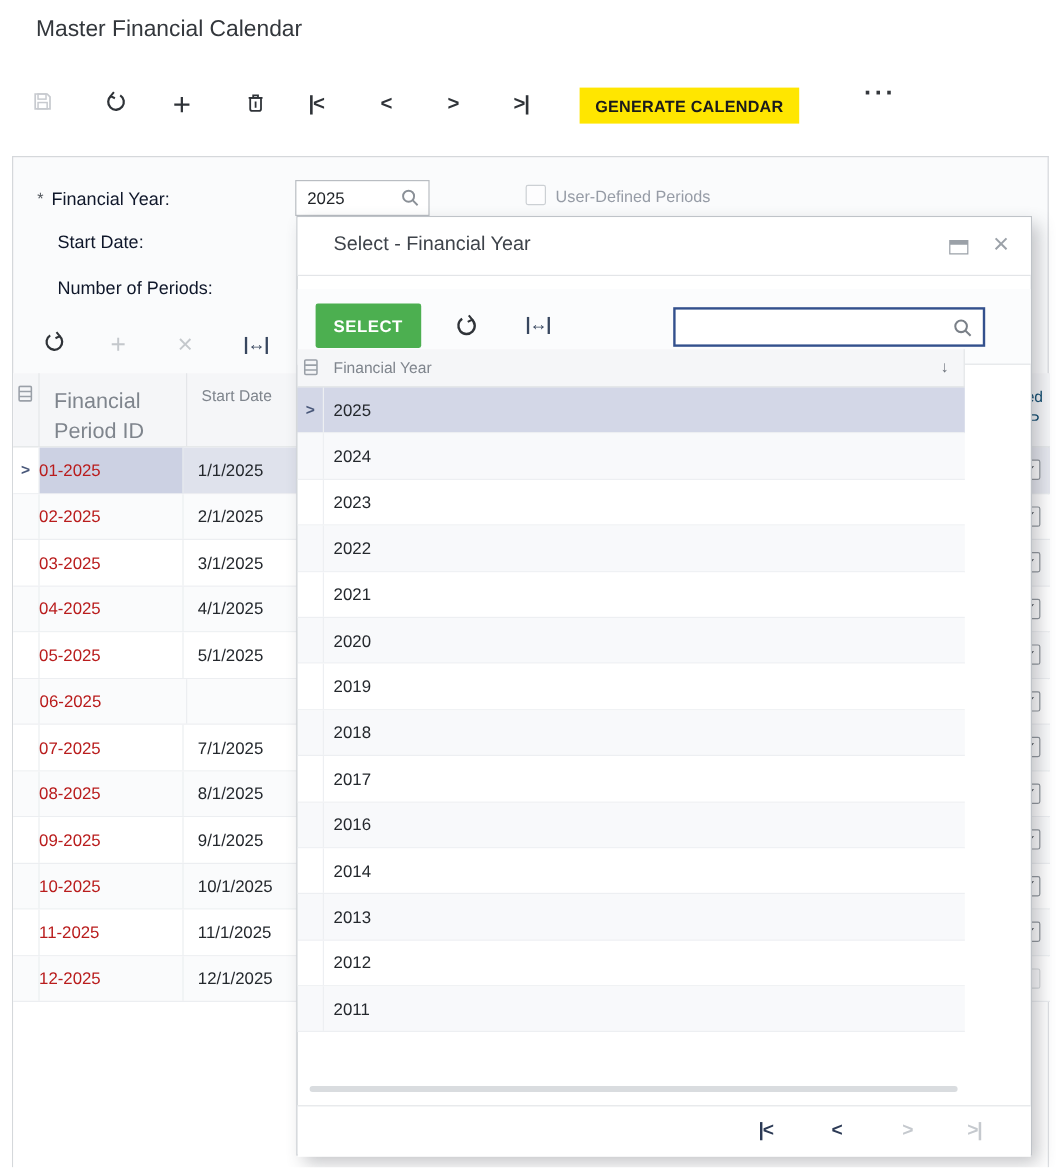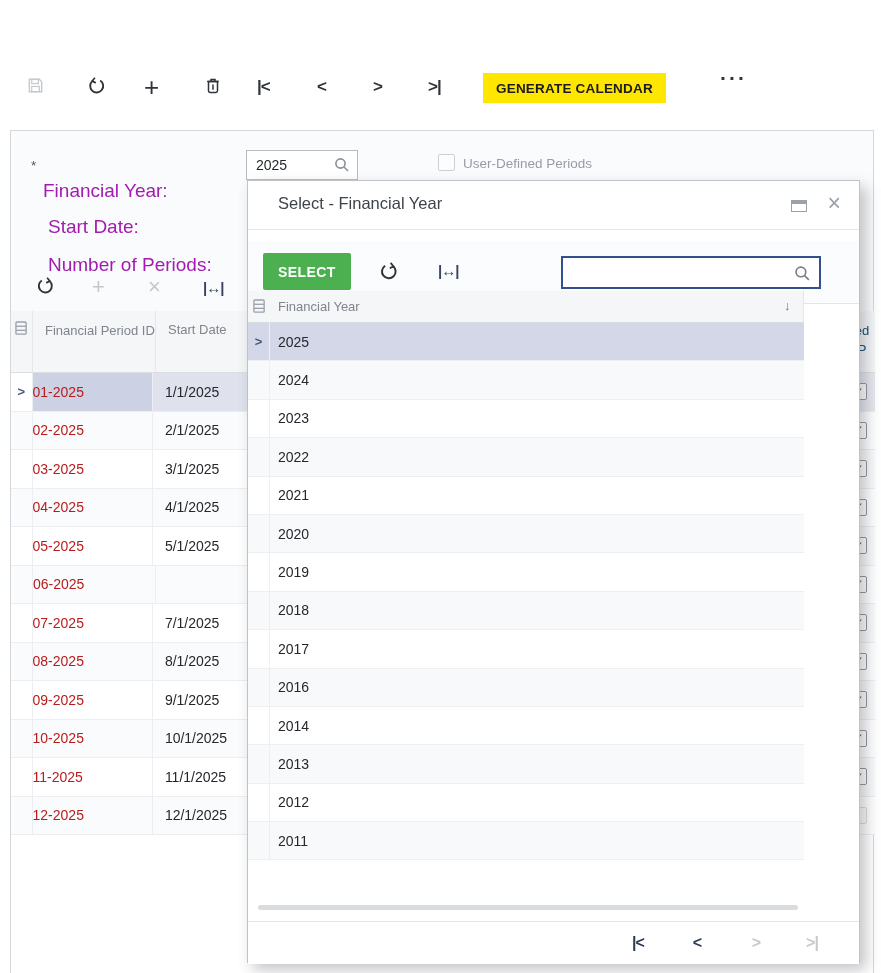--- a/index.html
+++ b/index.html
@@ -16,42 +16,42 @@
   .gc-btn{position:absolute;left:483px;top:73px;height:30px;padding:0 13px;background:#ffe600;
           display:flex;align-items:center;font-size:13.5px;font-weight:600;color:#1b1b1b;
           letter-spacing:.2px;border:none;cursor:pointer;}
   .ellipsis{position:absolute;left:720px;top:66px;font-size:21px;font-weight:700;color:#33373c;letter-spacing:2px;}
 
   
   .panel{position:absolute;left:10px;top:130px;width:864px;height:843px;background:#fafbfc;
          border:1px solid #d5d8db;border-bottom:none;box-sizing:border-box;}
   .grid-zone{position:absolute;left:0;top:180px;right:0;bottom:0;background:#fff;}
 
-  .f-label{position:absolute;font-size:19px;color:#a21caf;margin-top:22px;}
+  .f-label{position:absolute;font-size:15px;color:#0f172a;}
   .req{position:absolute;left:20px;top:27px;font-size:13.5px;color:#50555c;}
   .fy-input{position:absolute;left:235px;top:19px;width:112px;height:30px;background:#fff;
             border:1px solid #b9bdc2;box-sizing:border-box;}
   .fy-input input{position:absolute;left:0;top:0;width:84px;height:28px;border:none;outline:none;
             padding:0 0 0 9px;font-size:14px;color:#1f2327;font-family:inherit;background:transparent;}
   .fy-input .mag{position:absolute;right:6px;top:5px;}
   .udp-box{position:absolute;left:427px;top:23px;width:15px;height:15px;border:1px solid #ccd0d4;
            background:#fdfdfe;border-radius:2px;}
   .udp-label{position:absolute;left:452px;top:25px;font-size:13.5px;color:#969ca6;}
 
   
   .gtb{position:absolute;top:143px;height:26px;display:flex;align-items:center;justify-content:center;}
   .gtb-dis{font-size:22px;color:#c4c8cc;font-weight:400;}
   .fit-glyph{font-size:15px;font-weight:700;color:#37465e;letter-spacing:-1px;}
 
   
   .ptable{position:absolute;left:0;top:180px;width:237px;}
   .phead{display:flex;height:62px;background:#f5f6f8;border-bottom:1px solid #dcdfe2;box-sizing:border-box;}
   .phead .c-marker{width:22px;border-right:1px solid #e4e6e9;display:flex;justify-content:center;padding-top:10px;box-sizing:border-box;}
   .phead .c-id{width:123px;border-right:1px solid #e4e6e9;box-sizing:border-box;padding:11px 0 0 12px;
-               font-size:13px;color:#7f858d;line-height:1.4;}
+               font-size:18px;color:#7f858d;line-height:1.4;}
   .phead .c-date{width:92px;box-sizing:border-box;padding:11px 0 0 12px;font-size:13px;color:#7f858d;}
   .prow{display:flex;height:38.5px;border-bottom:1px solid #eceef1;box-sizing:border-box;background:#fff;}
   .prow:nth-child(even){background:#fafbfc;}
   .prow .c-marker{width:22px;border-right:1px solid #eceef1;display:flex;align-items:center;justify-content:center;
                   box-sizing:border-box;font-size:13px;font-weight:700;color:#49587a;}
   .prow .c-id{width:123px;border-right:1px solid #eceef1;box-sizing:border-box;display:flex;align-items:center;
               font-size:14px;color:#b91c1c;}
   .prow .c-date{width:97px;box-sizing:border-box;display:flex;align-items:center;padding-left:12px;
                 font-size:14px;color:#24282d;white-space:nowrap;overflow:hidden;}
   .prow.selected .c-id{background:#ccd1e3;}
@@ -108,20 +108,21 @@
   .pg{position:absolute;top:9px;width:24px;height:24px;display:flex;align-items:center;justify-content:center;
       font-size:16px;font-weight:700;letter-spacing:-1px;}
   .pg.on{color:#2c3a55;cursor:pointer;}
   .pg.off{color:#c5c9ce;}
 </style>
 </head>
 <body>
 
 <div class="app">
 
+  <div class="page-title">Master Financial Calendar</div>
 
   <div class="tb-item" style="left:26px;">
     <span>
       <svg viewBox="0 0 20 20" width="19" height="19">
           <path d="M3.5 3.5 h10.5 l2.5 2.5 v10.5 h-13 z" fill="none" stroke="#c7cacf" stroke-width="1.5"></path>
           <rect x="6" y="3.5" width="7" height="4.5" fill="none" stroke="#c7cacf" stroke-width="1.3"></rect>
           <rect x="6" y="11" width="8" height="5.5" fill="none" stroke="#c7cacf" stroke-width="1.3"></rect>
         </svg>
     </span>
   </div>

